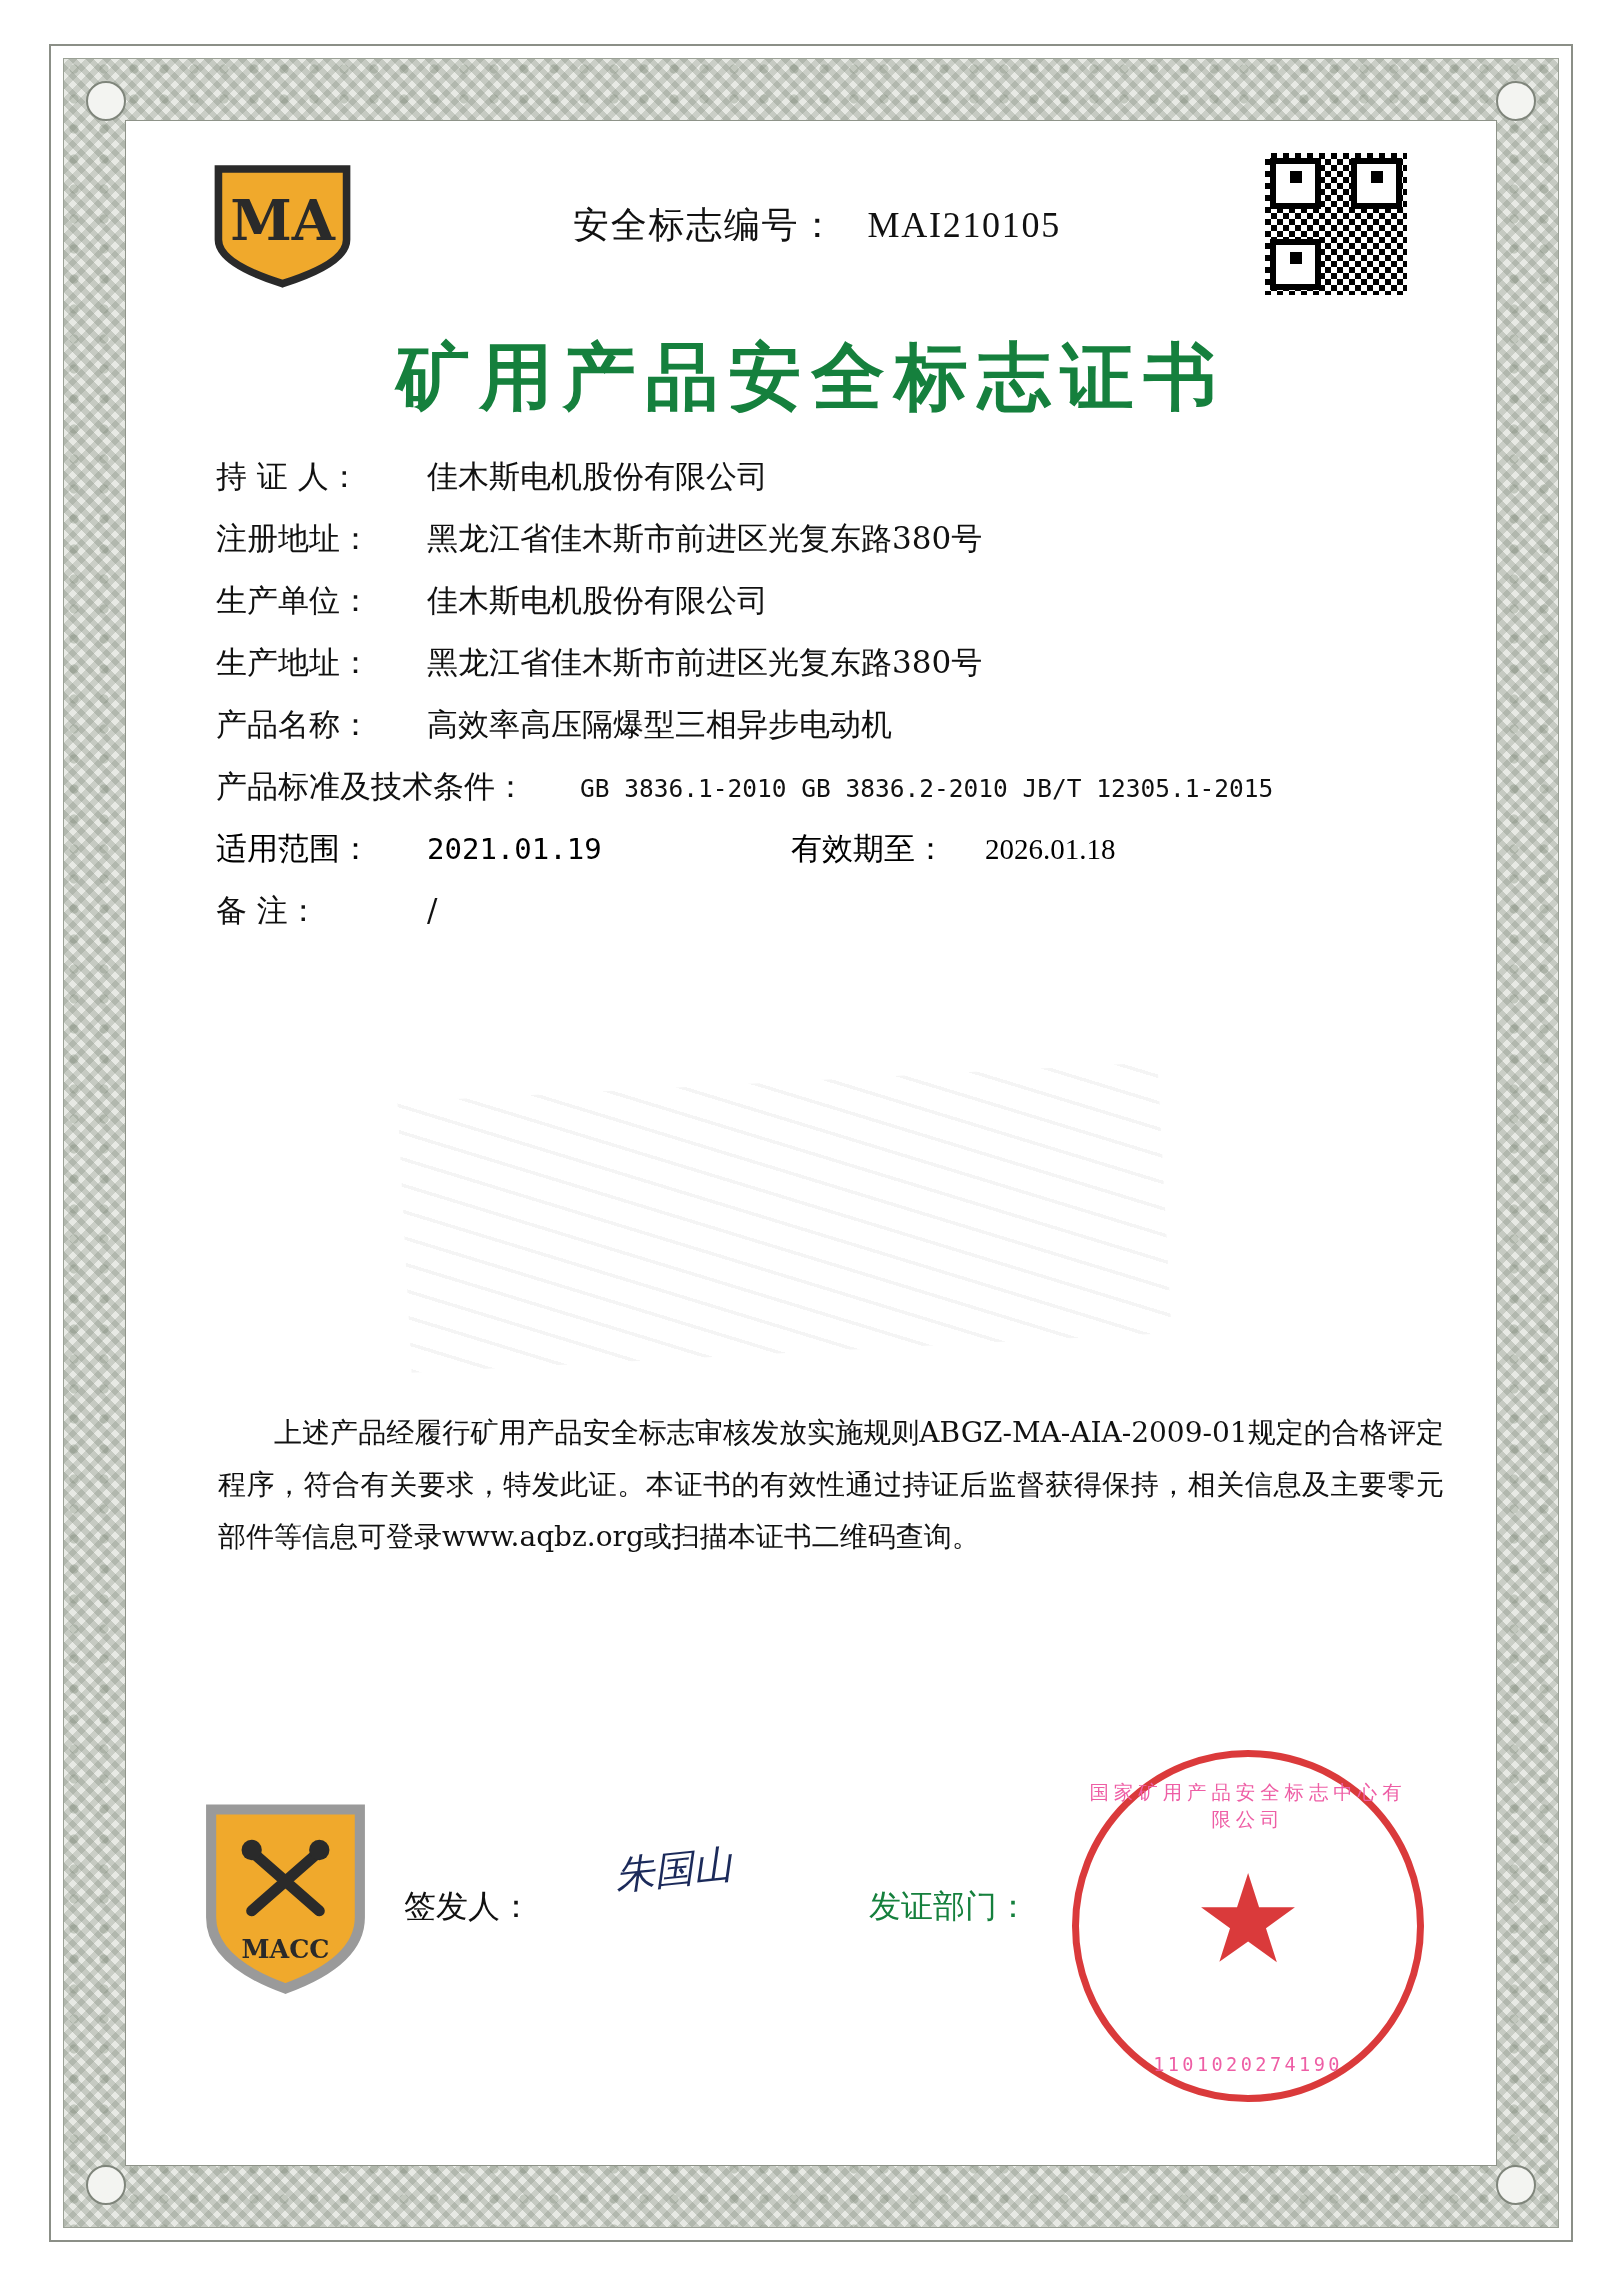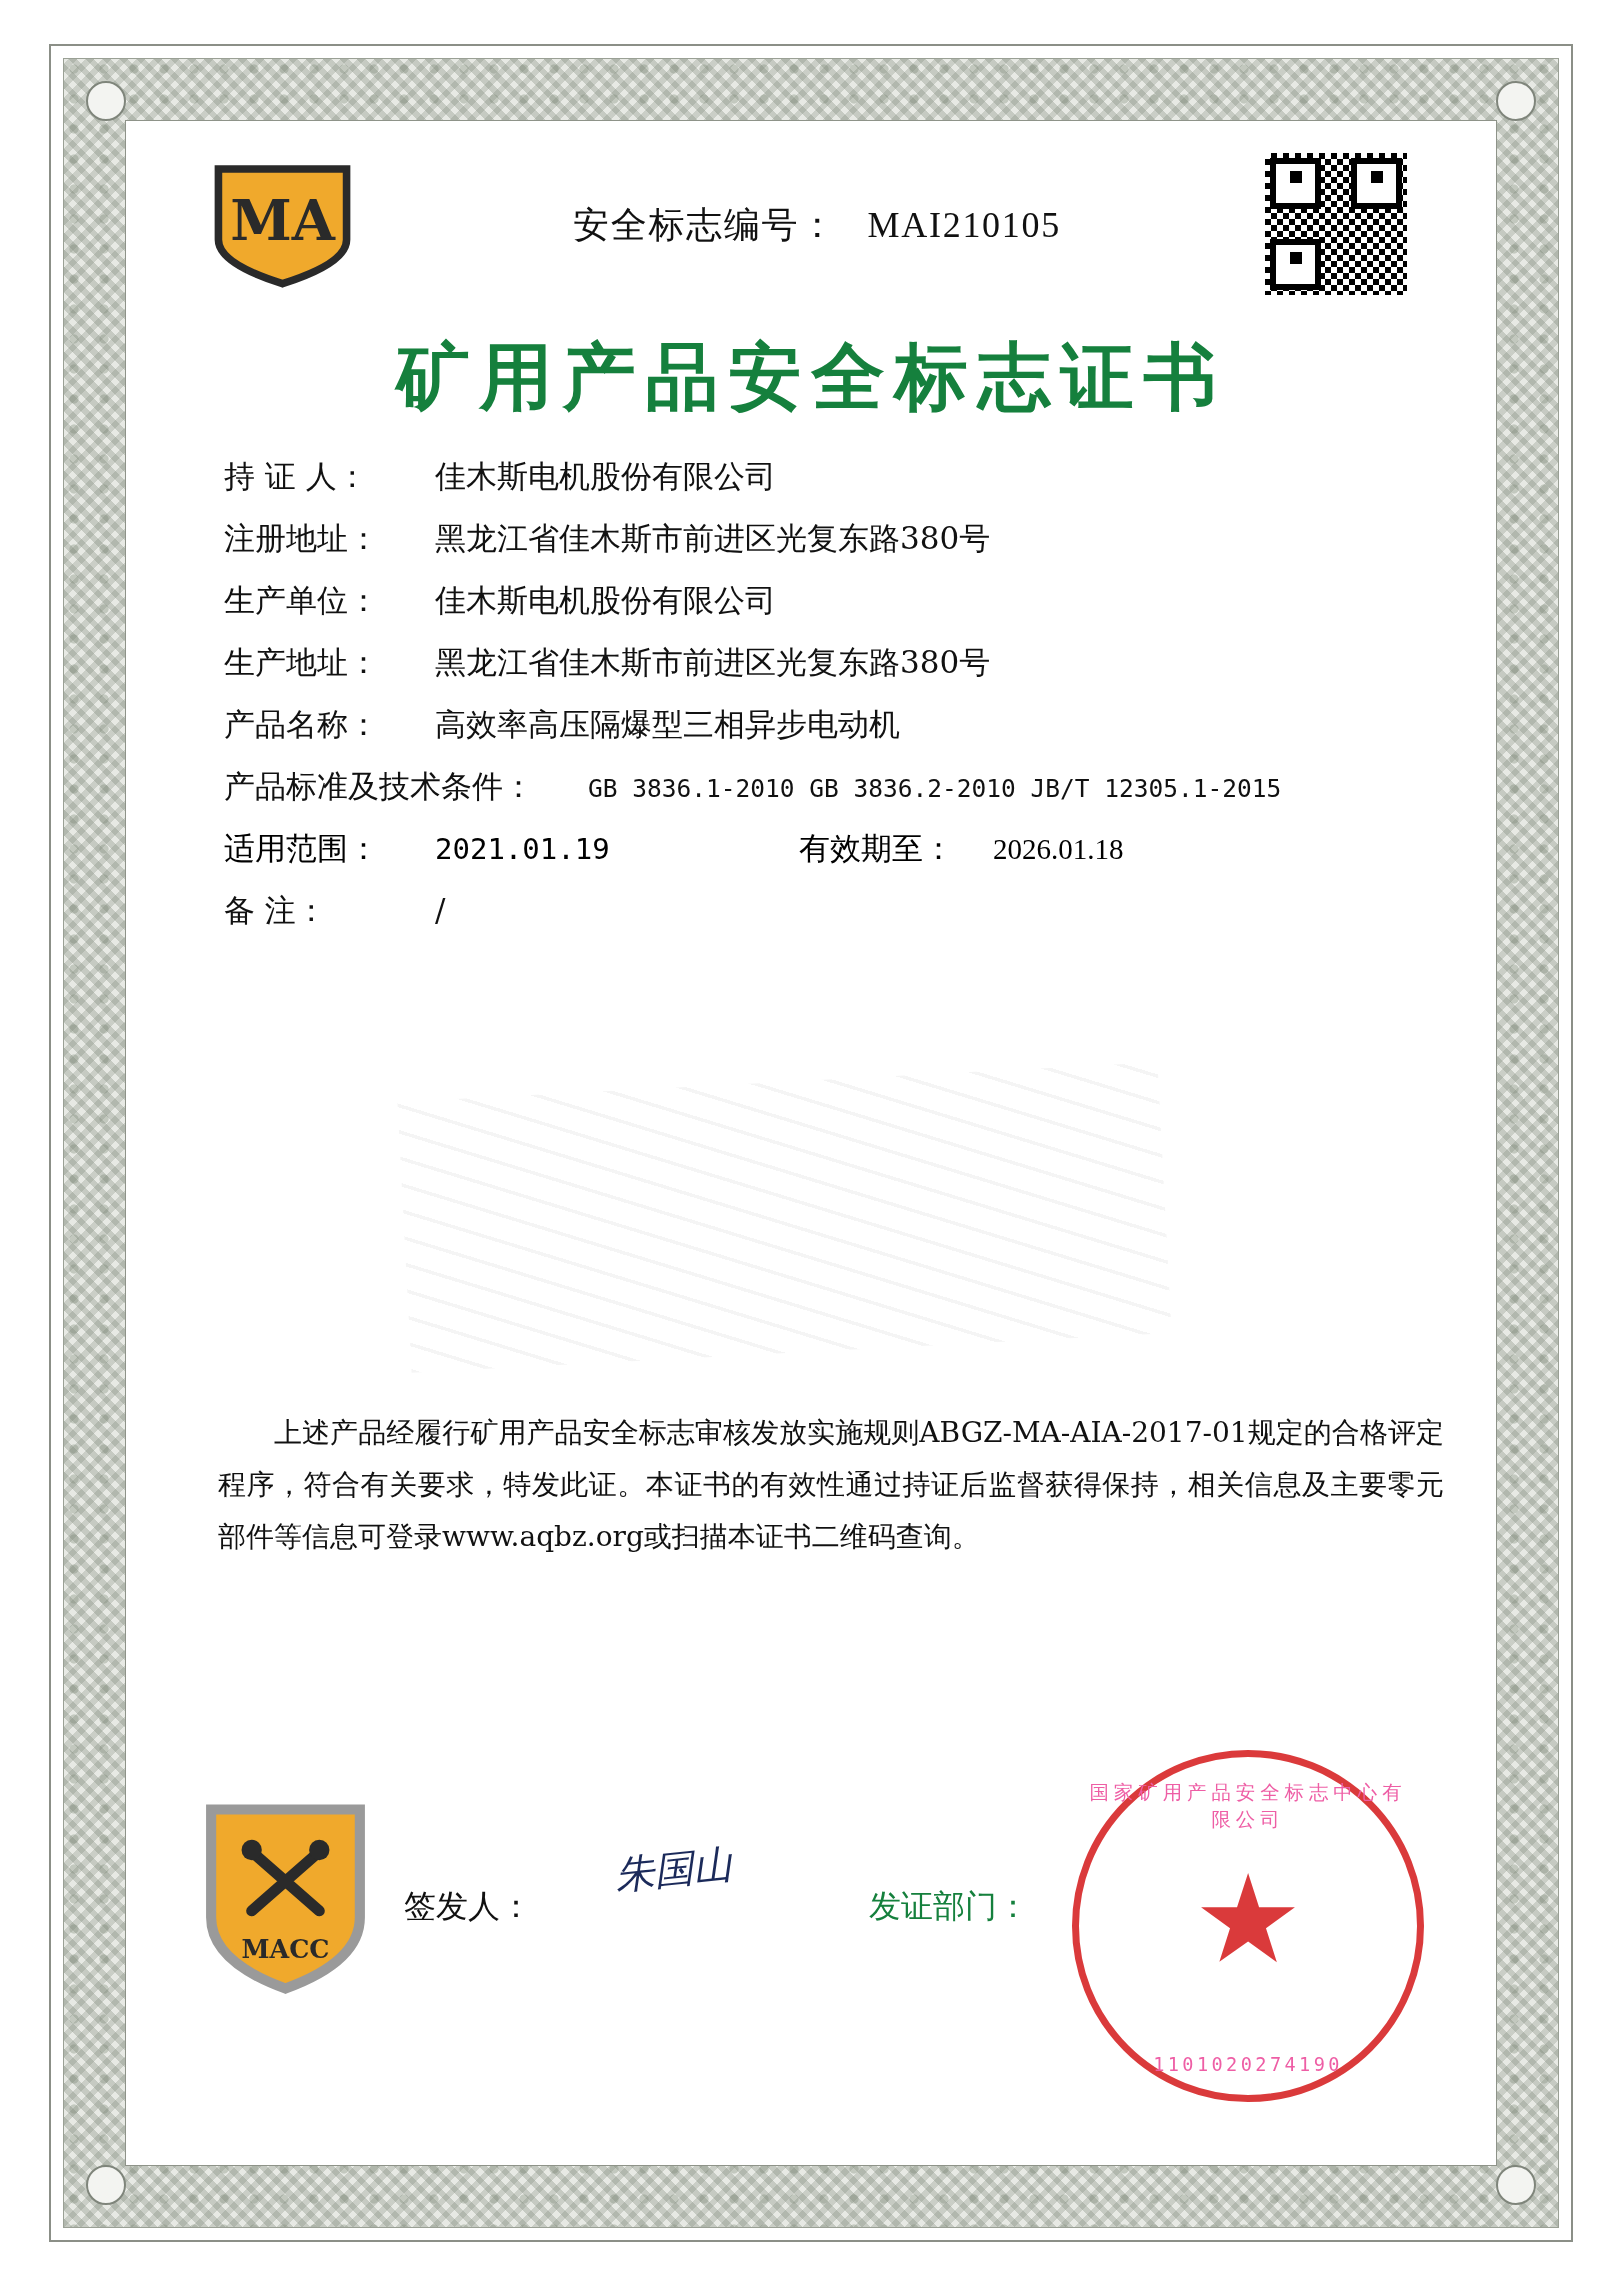--- a/index.html
+++ b/index.html
@@ -156,21 +156,20 @@
     color: #15803d;
     font-family: "DejaVu Serif", "Liberation Serif", serif;
   }
 
   
   .fields {
     position: absolute;
     left: 91px;
     top: 338px;
     width: 1251px;
-    margin-left: 8px;
   }
   .field-row {
     display: flex;
     align-items: baseline;
     margin-bottom: 20px;
     font-size: 31px;
     color: #111;
     white-space: nowrap;
   }
   .field-label {
@@ -383,21 +382,21 @@
       </div>
 
       <div class="field-row">
         <span class="field-label">备    注：</span>
         <span class="field-value">/</span>
       </div>
 
     </div>
 
     <div class="paragraph">
-      <p>上述产品经履行矿用产品安全标志审核发放实施规则ABGZ-MA-AIA-2017-01规定的合格评定程序，符合有关要求，特发此证。本证书的有效性通过持证后监督获得保持，相关信息及主要零元部件等信息可登录www.aqbz.org或扫描本证书二维码查询。</p>
+      <p>上述产品经履行矿用产品安全标志审核发放实施规则ABGZ-MA-AIA-2009-01规定的合格评定程序，符合有关要求，特发此证。本证书的有效性通过持证后监督获得保持，相关信息及主要零元部件等信息可登录www.aqbz.org或扫描本证书二维码查询。</p>
     </div>
 
     <div class="macc-badge">
       <svg viewBox="0 0 200 230" xmlns="http://www.w3.org/2000/svg">
         <path d="M12 10 H188 V138 Q188 190 100 222 Q12 190 12 138 Z" fill="#f0a92c" stroke="#9a9a9a" stroke-width="12"></path>
         <path d="M60 60 L140 130 M140 60 L60 130" stroke="#2a2a2a" stroke-width="13" stroke-linecap="round"></path>
         <circle cx="60" cy="58" r="12" fill="#2a2a2a"></circle>
         <circle cx="140" cy="58" r="12" fill="#2a2a2a"></circle>
         <text x="100" y="186" font-family="DejaVu Serif, serif" font-size="30" font-weight="bold" fill="#2a2a2a" text-anchor="middle">MACC</text>
       </svg>

